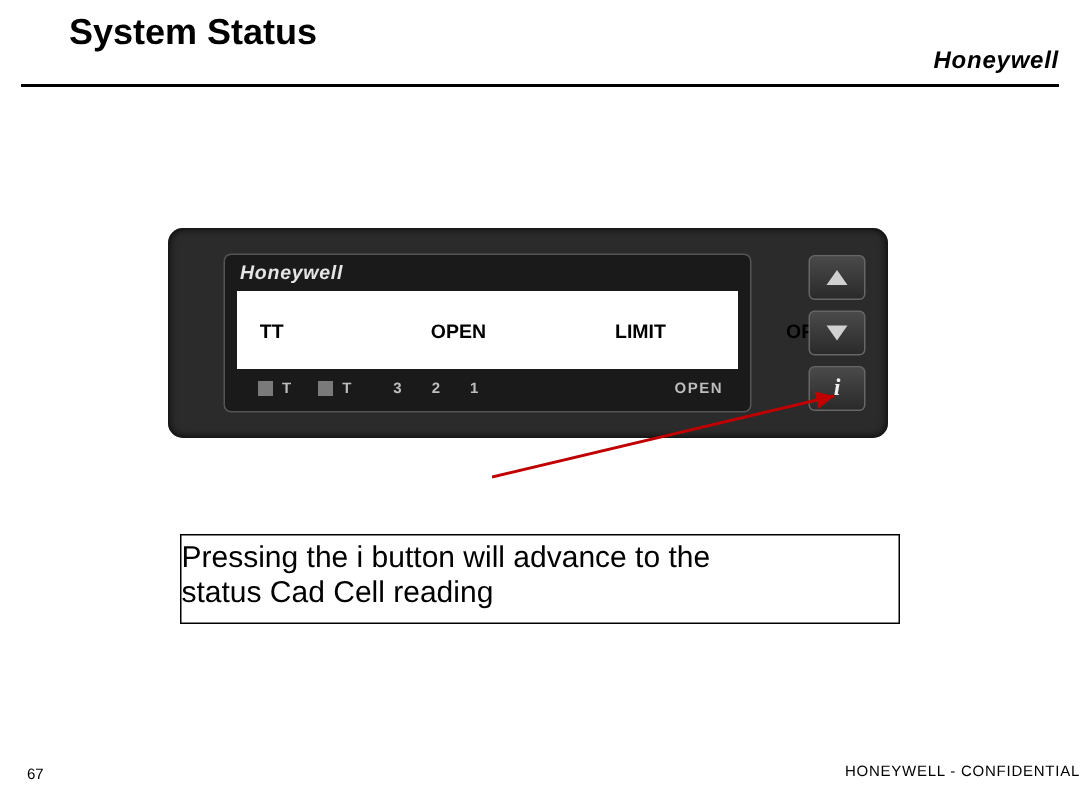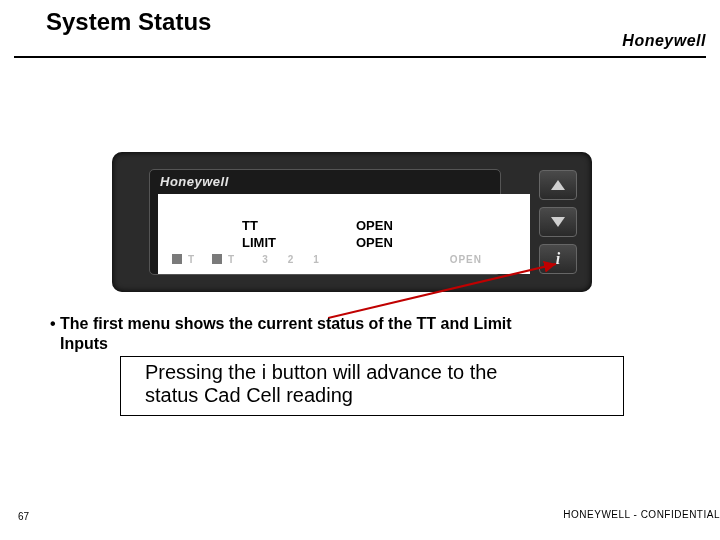--- a/index.html
+++ b/index.html
@@ -5,40 +5,40 @@
   html,body{margin:0;padding:0;width:720px;height:540px;background:#fff;font-family:Arial,Helvetica,sans-serif;color:#000;overflow:hidden}
   .slide{position:relative;width:720px;height:540px}
   .title{position:absolute;left:46px;top:8px;font-size:24px;font-weight:bold}
   .brand-top{position:absolute;right:14px;top:32px;font-size:16px;font-weight:bold;font-style:italic;letter-spacing:0.5px}
   .hr{position:absolute;left:14px;right:14px;top:56px;border-top:2px solid #000}
   
   .device-wrap{position:absolute;left:112px;top:152px;width:480px;height:140px}
   .device{width:480px;height:140px;background:#2b2b2b;border-radius:10px;box-shadow:inset 0 0 6px #000;position:relative}
   .panel{position:absolute;left:38px;top:18px;width:350px;height:104px;background:#1a1a1a;border-radius:4px;outline:1px solid #555}
   .panel-brand{position:absolute;left:10px;top:4px;color:#e5e5e5;font-style:italic;font-weight:bold;font-size:13px;letter-spacing:0.5px}
-  .lcd{position:absolute;left:8px;top:24px;width:372px;height:52px;background:#fff;display:flex;flex-direction:column;justify-content:center;gap:2px;padding:14px 0}
+  .lcd{position:absolute;left:8px;top:24px;width:334px;height:52px;background:#fff;display:flex;flex-direction:row;justify-content:center;gap:2px;padding:0 0}
   .lcd-row{display:flex;align-items:center;font-size:13px;font-weight:bold;color:#000}
   .lcd-k{width:90px;padding-left:84px}
   .lcd-v{padding-left:24px}
   .legend{position:absolute;left:8px;top:80px;width:334px;height:18px;display:flex;align-items:center;color:#bdbdbd;font-size:10px;font-weight:bold}
   .legend .sq{width:10px;height:10px;background:#7a7a7a;margin:0 6px 0 14px}
   .legend .t{margin-right:4px}
   .legend .mid{display:flex;gap:20px;margin-left:24px}
   .legend .ecom{margin-left:auto;margin-right:10px;letter-spacing:1px}
   .btn-col{position:absolute;right:12px;top:18px;width:44px;height:104px;display:flex;flex-direction:column;justify-content:space-between;align-items:center}
   .dbtn{width:36px;height:28px;background:linear-gradient(#4a4a4a,#2a2a2a);border:1px solid #666;border-radius:4px;display:flex;align-items:center;justify-content:center;color:#ddd;font-size:10px;font-family:Georgia,serif}
   .dbtn.ibtn{font-size:16px;font-weight:bold;color:#eee;font-style:italic}
   .tri-up{width:0;height:0;border-left:7px solid transparent;border-right:7px solid transparent;border-bottom:10px solid #d0d0d0}
   .tri-dn{width:0;height:0;border-left:7px solid transparent;border-right:7px solid transparent;border-top:10px solid #d0d0d0}
   
   .arrow{position:absolute;left:328px;top:260px;width:240px;height:60px;pointer-events:none}
   
   .bullet{position:absolute;left:50px;top:314px;right:40px;font-size:16px;font-weight:bold;line-height:1.25}
   .bullet .dash{display:inline-block;width:10px}
-  .tipbox{position:absolute;left:120px;top:356px;width:470px;border:1px solid #000;padding:4px 8px 8px 24px;font-size:20px}
+  .tipbox{position:absolute;left:120px;top:356px;width:470px;border:1px solid #000;padding:4px 8px 8px 0;font-size:20px}
   .footer{position:absolute;left:0;right:0;bottom:20px;text-align:right;font-size:10px;letter-spacing:0.5px}
   .pagenum{position:absolute;left:18px;bottom:18px;font-size:10px}
 </style>
 </head>
 <body>
 <div class="slide">
 
   <div class="title">System Status</div>
   <div class="brand-top">Honeywell</div>
   <div class="hr"></div>
@@ -84,24 +84,20 @@
 
   <svg class="arrow" viewBox="0 0 240 60">
     <defs>
         <marker id="ah" markerWidth="8" markerHeight="8" refX="6" refY="3" orient="auto">
           <path d="M0,0 L6,3 L0,6 Z" fill="#c00000"></path>
         </marker>
       </defs>
     <line x1="0" y1="58" x2="228" y2="4" stroke="#c00000" stroke-width="2" marker-end="url(#ah)"></line>
   </svg>
 
-  <div class="bullet">
-    <span>•&nbsp;</span><span>The first menu shows the current status of the TT and Limit</span><br>
-    <span class="dash"></span><span>Inputs</span>
-  </div>
 
   <div class="tipbox">
     <span>Pressing the i button will advance to the</span><br>
     <span>status Cad Cell reading</span>
   </div>
 
   <div class="footer">HONEYWELL - CONFIDENTIAL</div>
   <div class="pagenum">67</div>
 </div>
 

